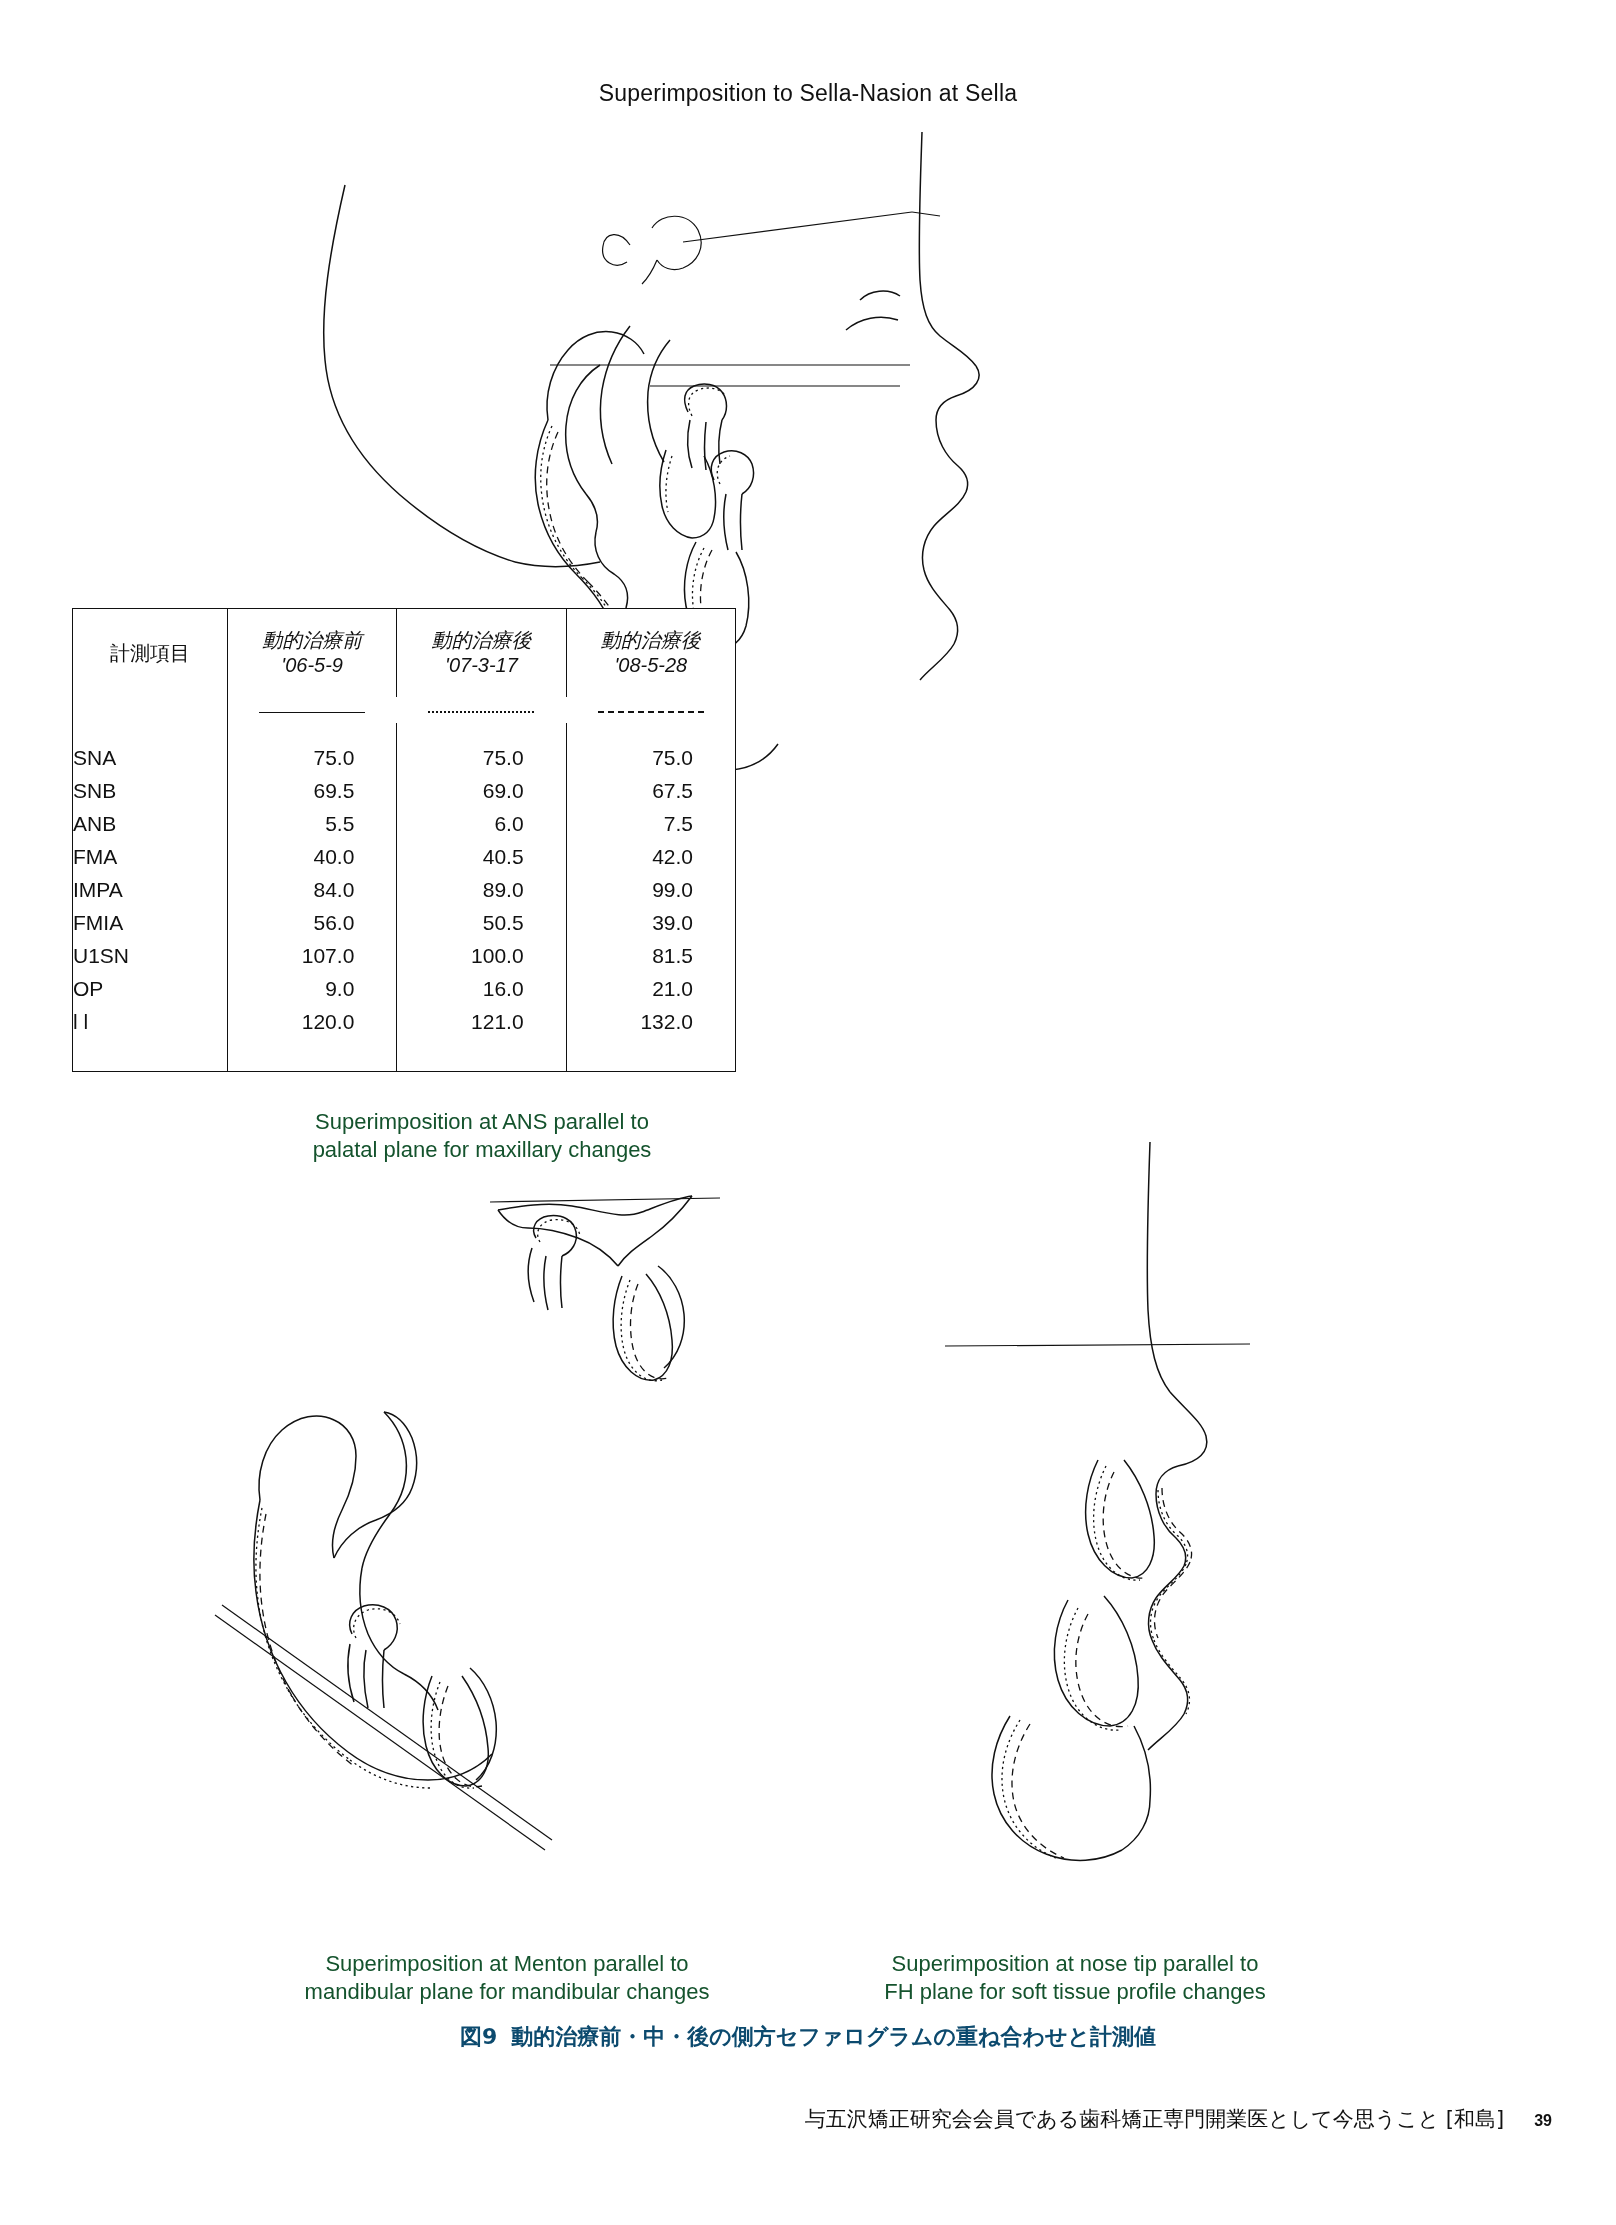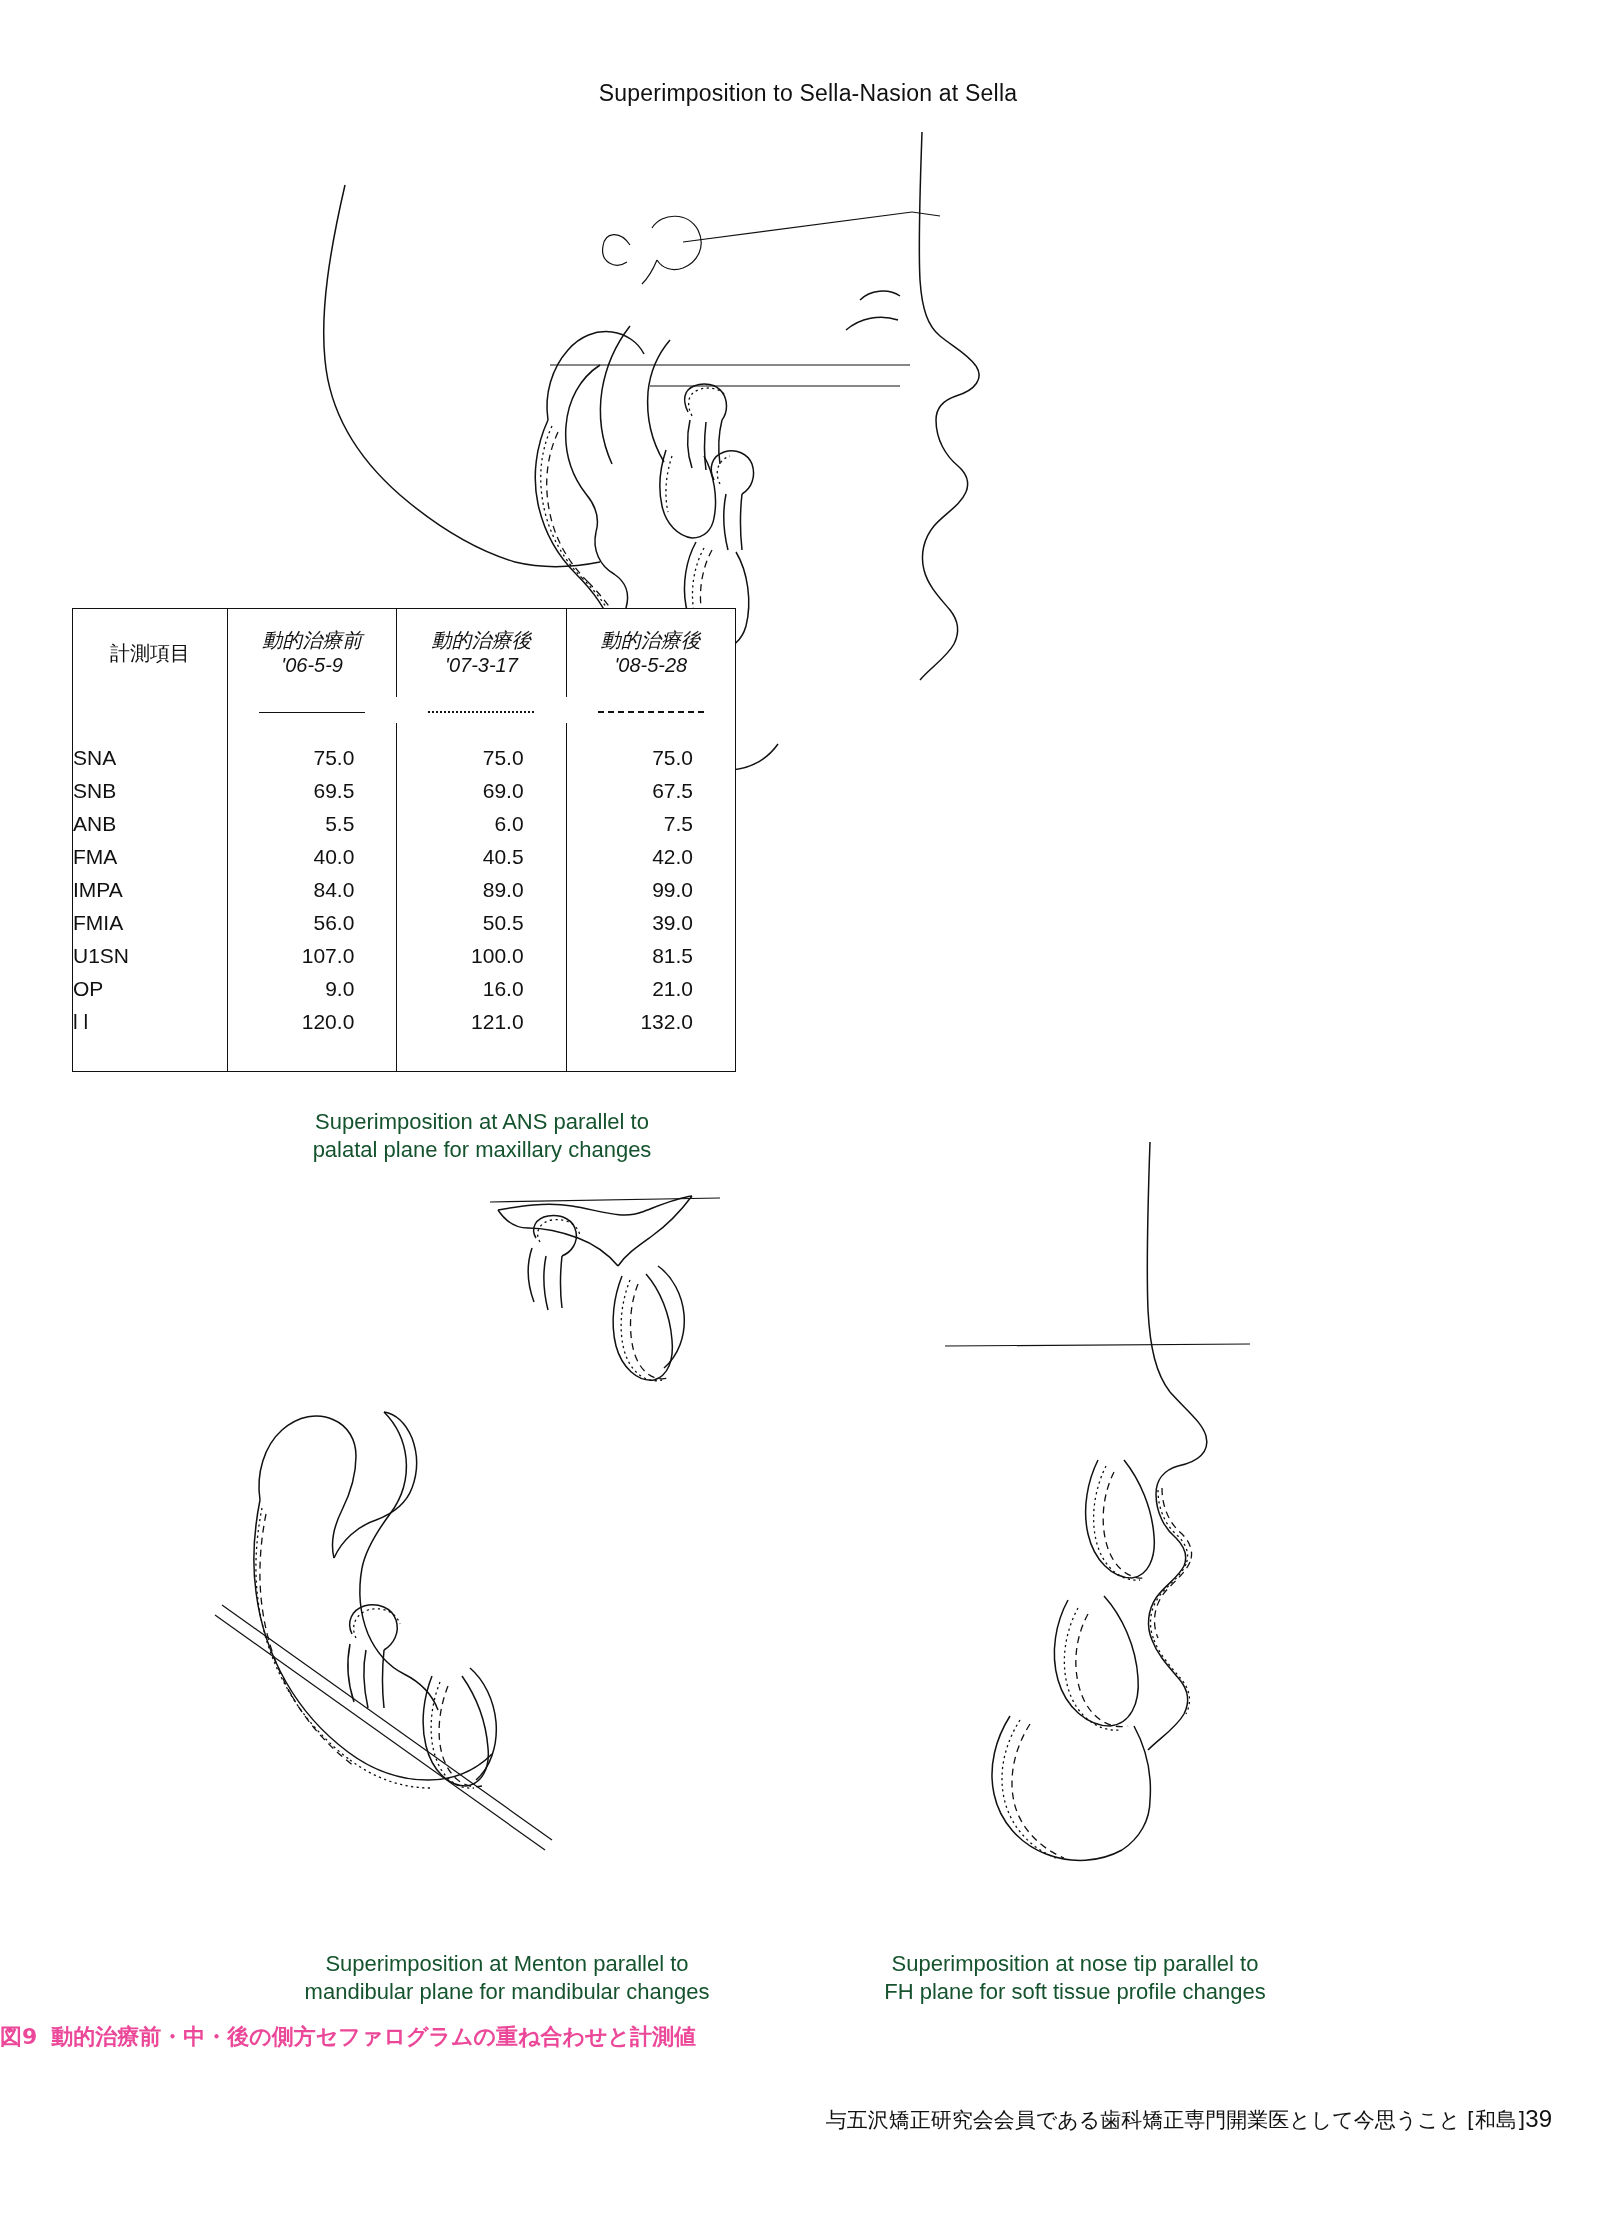--- a/index.html
+++ b/index.html
@@ -41,42 +41,44 @@
   }
   .cap-ans   { top: 1108px; left: 272px; width: 420px; text-align: center; }
   .cap-menton{ top: 1950px; left: 272px; width: 470px; text-align: center; }
   .cap-nose  { top: 1950px; left: 840px; width: 470px; text-align: center; }
 
   .fig-caption {
     position: absolute;
     top: 2022px;
     left: 0;
     width: 1616px;
+    text-align: center;
     font-size: 22px;
     font-weight: bold;
-    color: #ec4899;
+    color: #0c4a6e;
     font-family: "DejaVu Sans", "Liberation Sans", sans-serif;
   }
   .fig-caption .num { margin-right: 14px; }
 
   .footer {
     position: absolute;
     top: 2105px;
     left: 0;
     width: 1616px;
     text-align: right;
     padding-right: 64px;
     box-sizing: border-box;
     font-size: 21px;
     color: #111;
     font-family: "DejaVu Sans", "Liberation Sans", sans-serif;
   }
   .footer .pageno {
-    font-weight: normal;
-    font-size: 24px;
+    font-weight: bold;
+    margin-left: 30px;
+    font-size: 16px;
     font-family: "Liberation Sans", sans-serif;
   }
 
   
   .cephtable {
     position: absolute;
     top: 608px;
     left: 72px;
     width: 664px;
     border: 1.5px solid #111;

